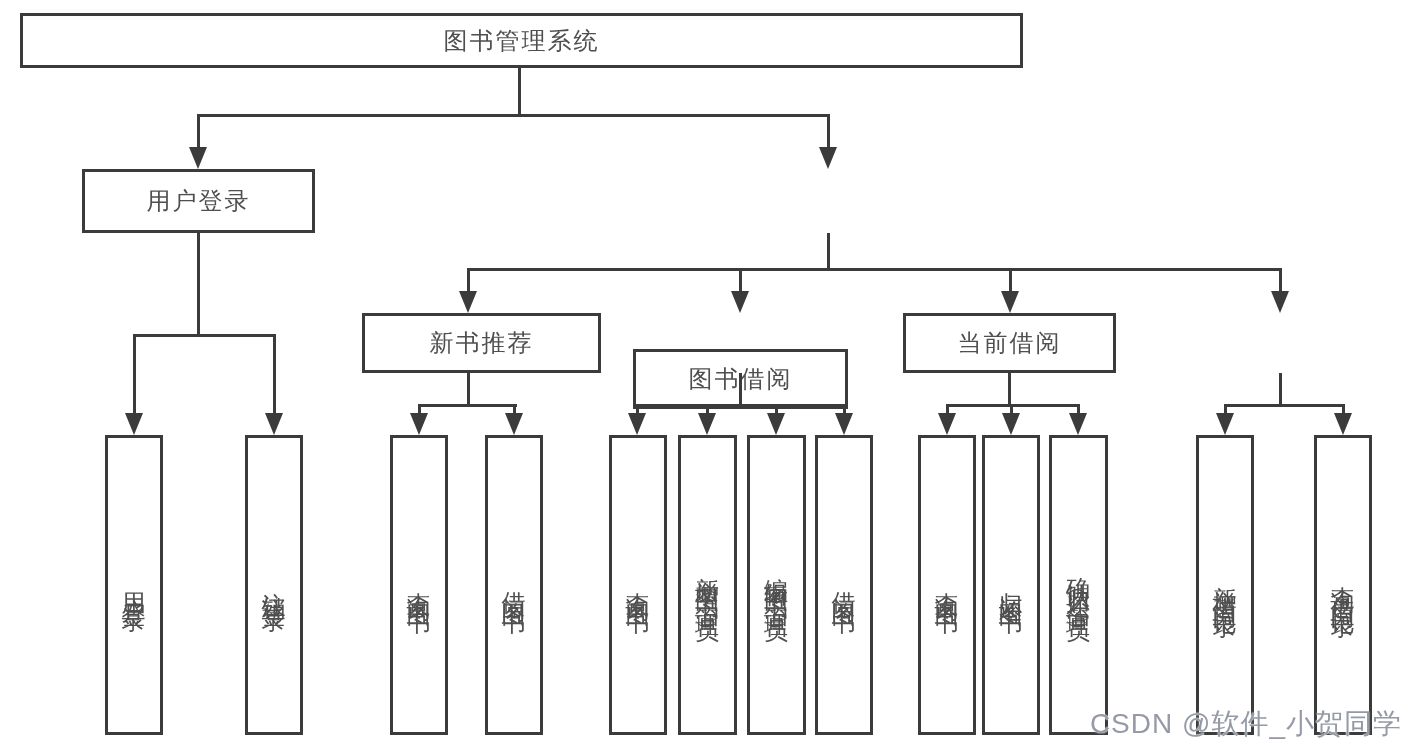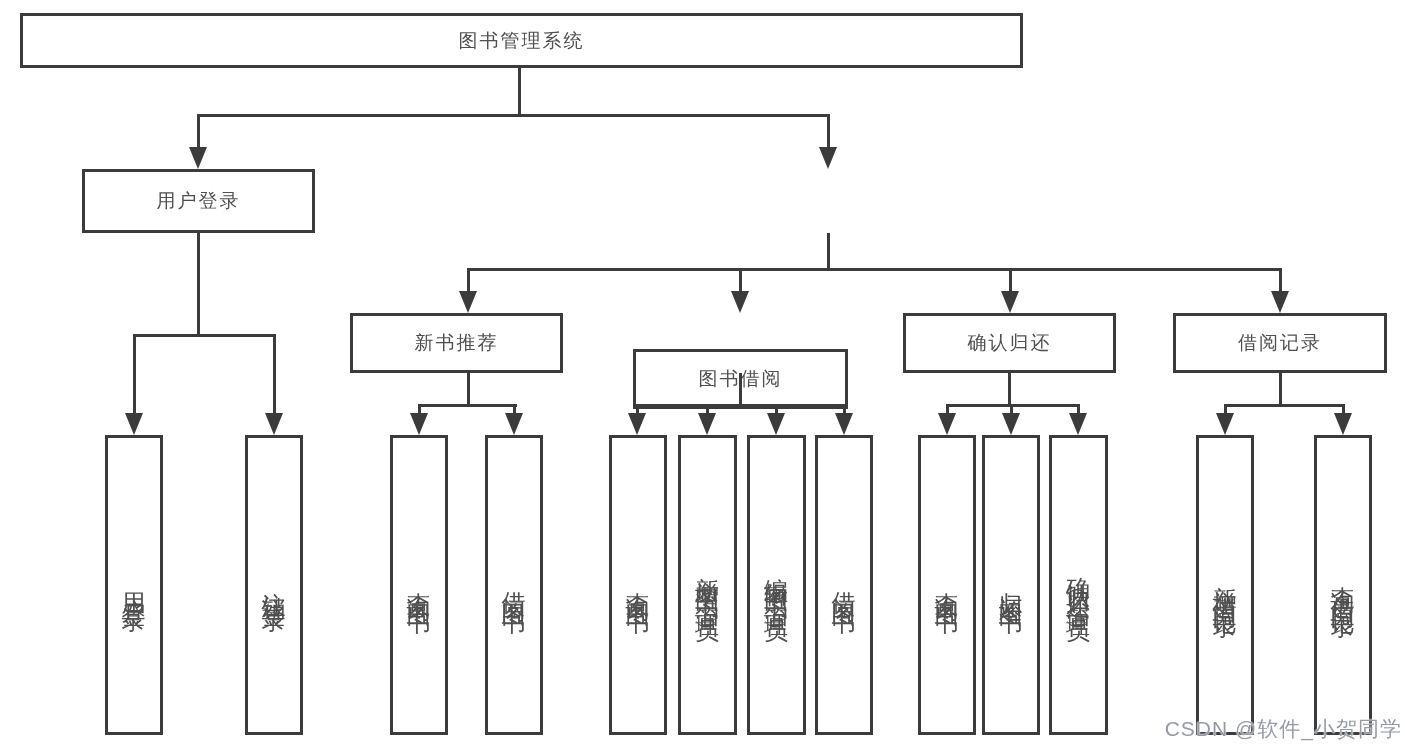--- a/index.html
+++ b/index.html
@@ -11,34 +11,34 @@
   html,body{margin:0;padding:0;background:#fff;}
   .canvas{
     position:relative;width:1405px;height:747px;background:var(--bg-color);
     font-family:"Liberation Sans","DejaVu Sans",sans-serif;overflow:hidden;
   }
   .box{
     position:absolute;box-sizing:border-box;border:3px solid var(--line-color);
     background:#fff;display:flex;align-items:center;justify-content:center;
     color:var(--text-color);
   }
-  .hlabel{font-size:19px;letter-spacing:2px;white-space:nowrap;}
+  .hlabel{font-size:24px;letter-spacing:2px;white-space:nowrap;}
   .vtext{
     writing-mode:vertical-rl;text-orientation:mixed;
     font-size:24px;letter-spacing:6px;line-height:1.05;
     color:var(--text-color);white-space:nowrap;
   }
   .line{position:absolute;background:var(--line-color);}
   .arrowhead{
     position:absolute;width:0;height:0;
     border-left:9px solid transparent;border-right:9px solid transparent;
     border-top:22px solid var(--line-color);
   }
   .watermark{
-    position:absolute;right:3px;bottom:4px;font-size:21px;letter-spacing:1px;
+    position:absolute;right:3px;bottom:4px;font-size:28px;letter-spacing:1px;
     color:var(--watermark-color);
     text-shadow:0 0 2px #fff,0 0 1px #fff;z-index:5;white-space:nowrap;
   }
 </style>
 </head>
 <body>
 
 <div class="canvas">
 
   <div class="box" style="left:20px;top:13px;width:1003px;height:55px;">
@@ -67,31 +67,28 @@
   <div class="line" style="left:467px;top:268px;width:815px;height:3px;"></div>
   <div class="line" style="left:467px;top:268px;width:3px;height:23px;"></div>
   <div class="arrowhead" style="left:459px;top:291px;"></div>
   <div class="line" style="left:739px;top:268px;width:3px;height:23px;"></div>
   <div class="arrowhead" style="left:731px;top:291px;"></div>
   <div class="line" style="left:1009px;top:268px;width:3px;height:23px;"></div>
   <div class="arrowhead" style="left:1001px;top:291px;"></div>
   <div class="line" style="left:1279px;top:268px;width:3px;height:23px;"></div>
   <div class="arrowhead" style="left:1271px;top:291px;"></div>
 
-  <div class="box" style="left:350px;top:313px;width:213px;height:60px;">
+  <div class="box" style="left:362px;top:313px;width:239px;height:60px;">
     <span class="hlabel">新书推荐</span>
   </div>
   <div class="box" style="left:633px;top:313px;width:215px;height:60px;margin-top:36px;">
     <span class="hlabel">图书借阅</span>
   </div>
   <div class="box" style="left:903px;top:313px;width:213px;height:60px;">
-    <span class="hlabel">确认归还</span>
-  </div>
-  <div class="box" style="left:1173px;top:313px;width:214px;height:60px;">
-    <span class="hlabel">借阅记录</span>
+    <span class="hlabel">当前借阅</span>
   </div>
 
   <div class="line" style="left:467px;top:373px;width:3px;height:34px;"></div>
   <div class="line" style="left:418px;top:404px;width:99px;height:3px;"></div>
   <div class="line" style="left:418px;top:404px;width:3px;height:12px;"></div>
   <div class="arrowhead" style="left:410px;top:413px;"></div>
   <div class="line" style="left:513px;top:404px;width:3px;height:12px;"></div>
   <div class="arrowhead" style="left:505px;top:413px;"></div>
 
   <div class="line" style="left:739px;top:373px;width:3px;height:34px;"></div>

